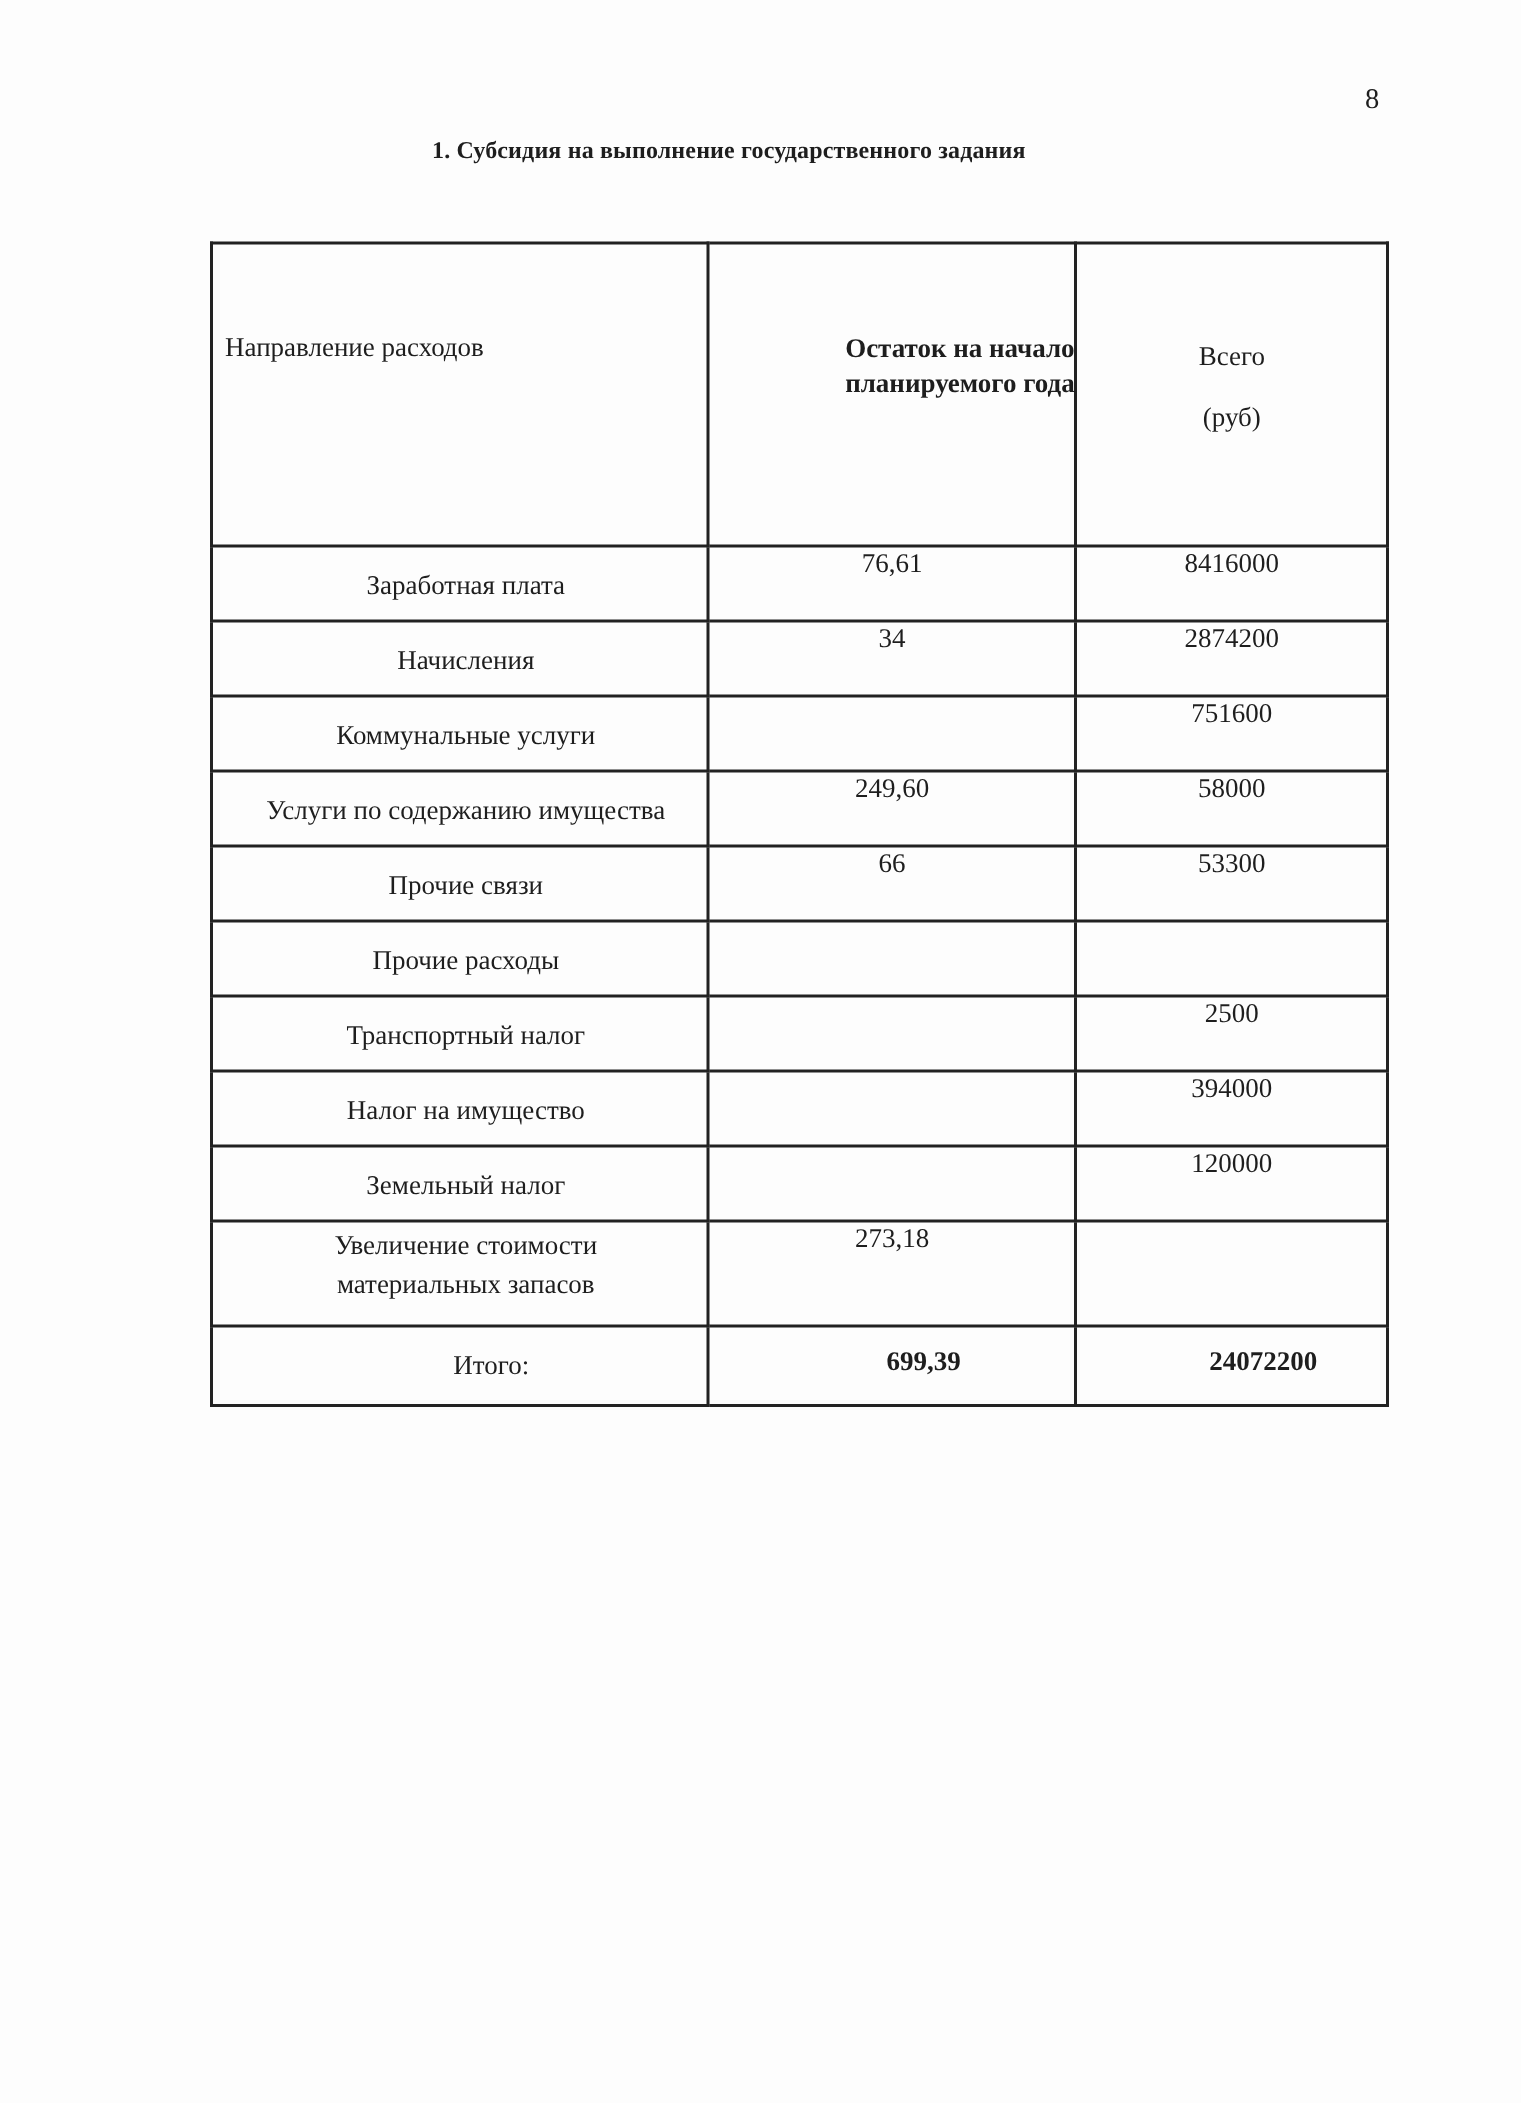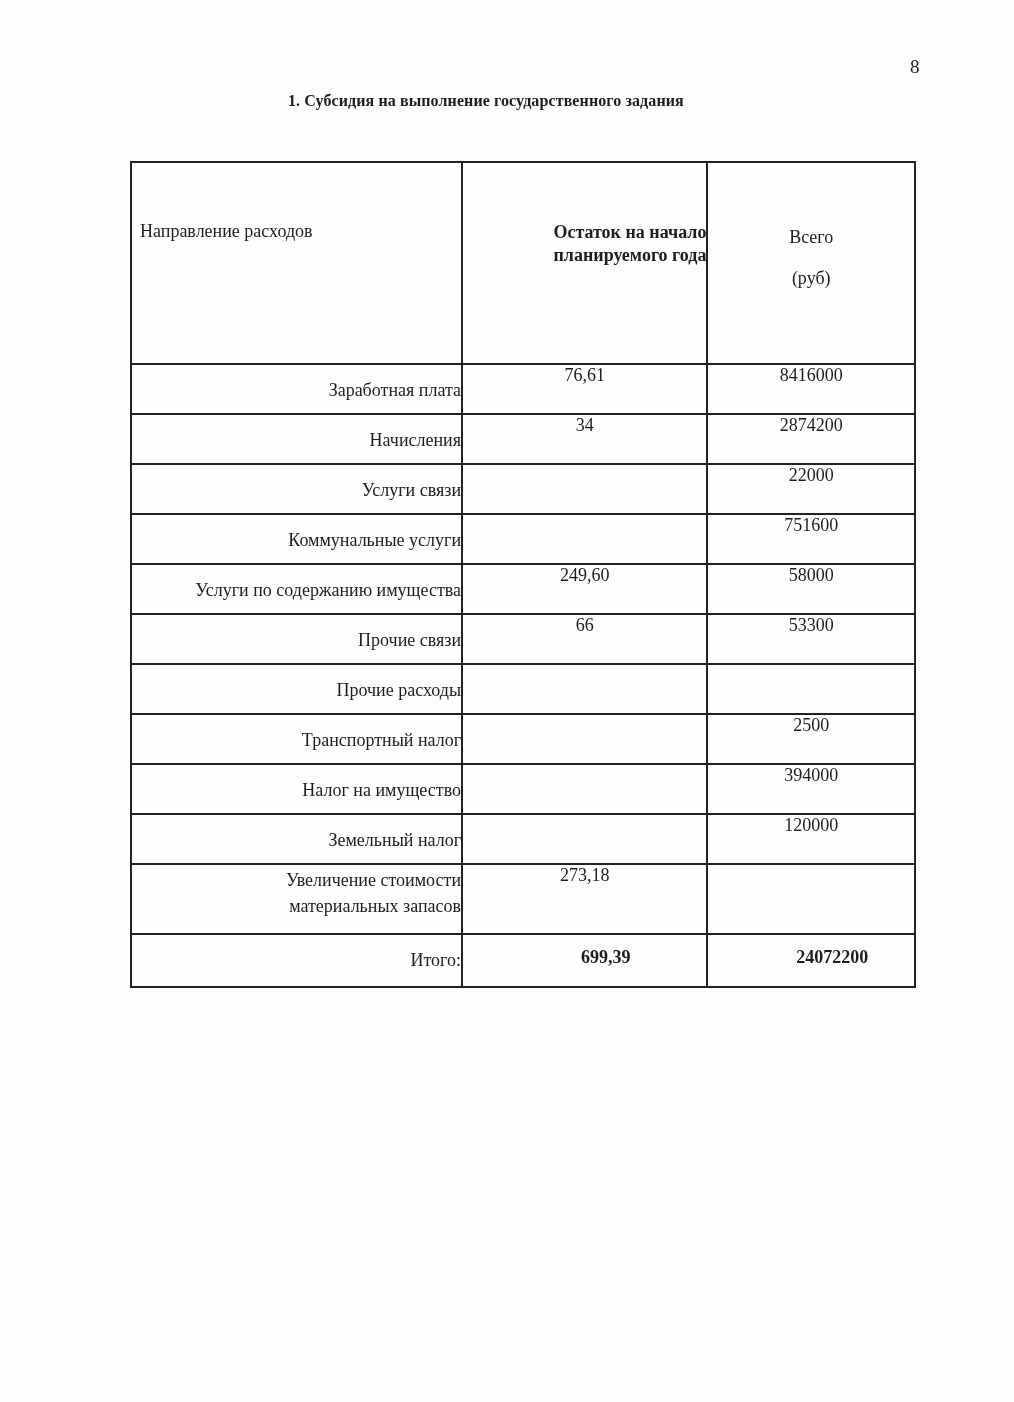--- a/index.html
+++ b/index.html
@@ -13,40 +13,40 @@
     .page-number {
       position: absolute; left: 910px; top: 56px;
       font-size: 19px;
     }
     .doc-title {
       position: absolute; left: 288px; top: 92px;
       font-size: 16px; font-weight: bold; letter-spacing: 0.1px;
       white-space: nowrap;
     }
     table.budget {
-      position: absolute; left: 130px; top: 161px;
+      position: absolute; left: 140px; top: 161px;
       width: 786px;
       border-collapse: collapse;
       font-size: 18px;
     }
     table.budget td, table.budget th {
       border: 2px solid #222;
       padding: 0;
       vertical-align: top;
       font-weight: normal;
     }
     col.c1 { width: 332px; }
     col.c2 { width: 246px; }
     col.c3 { width: 208px; }
     .hdr th { height: 142px; }
     .hdr .h1 { text-align: left; padding-left: 8px; padding-top: 58px; }
     .hdr .h2 { text-align: right; font-weight: bold; padding-top: 58px; line-height: 23px; }
     .hdr .h3 { text-align: center; padding-top: 54px; line-height: 41px; margin-left: 43px; }
     .row td { height: 50px; padding-top: 10px; box-sizing: border-box; }
-    .row td.name { padding-left: 8px; text-align: right; padding-top: 15px; }
+    .row td.name { padding-left: 8px; text-align: center; padding-top: 15px; }
     .row td.num { text-align: center; }
     .row.tall td { height: 70px; }
     .row.tall td.name { line-height: 26px; padding-top: 2px; }
     .row.total td.num { font-weight: bold; padding-top: 12px; }
     .row.total td { height: 53px; padding-left: 42px; }
   </style>
 </head>
 <body>
 
 <div class="page-number">8</div>
@@ -69,25 +69,20 @@
   </tr>
   <tr class="row">
     <td class="name">Заработная плата</td>
     <td class="num">76,61</td>
     <td class="num">8416000</td>
   </tr>
   <tr class="row">
     <td class="name">Начисления</td>
     <td class="num">34</td>
     <td class="num">2874200</td>
-  </tr>
-  <tr class="row">
-    <td class="name">Услуги связи</td>
-    <td class="num"></td>
-    <td class="num">22000</td>
   </tr>
   <tr class="row">
     <td class="name">Коммунальные услуги</td>
     <td class="num"></td>
     <td class="num">751600</td>
   </tr>
   <tr class="row">
     <td class="name">Услуги по содержанию имущества</td>
     <td class="num">249,60</td>
     <td class="num">58000</td>

